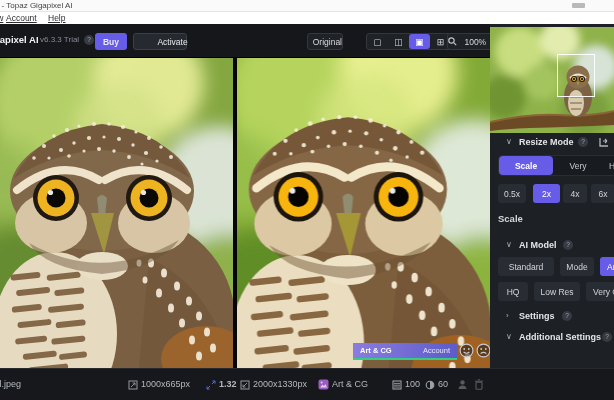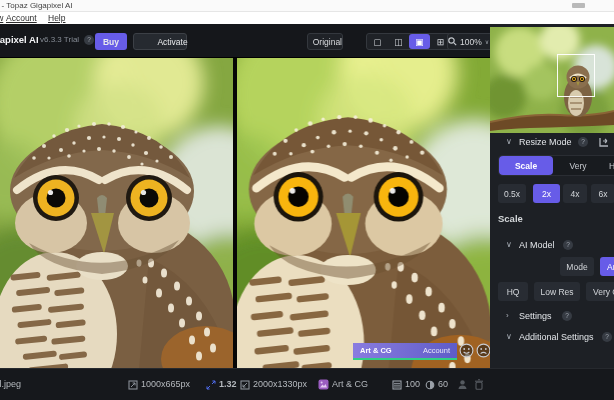--- a/index.html
+++ b/index.html
@@ -24,21 +24,21 @@
   .btn{position:absolute;display:flex;align-items:center;justify-content:center;border-radius:3px;
        font-size:8.5px;color:#e8eaec;box-sizing:border-box;cursor:default;}
   .btn-buy{left:95px;top:33px;width:32px;height:17px;background:#675ce8;font-weight:bold;}
   .btn-activate{left:133px;top:33px;width:54px;height:17px;background:#262a30;border:1px solid #3c4046;padding-left:25px;}
   .btn-original{left:307px;top:33px;width:36px;height:17px;background:#1f2227;border:1px solid #34383e;gap:4px;color:#d8dadd;}
   .viewgroup{position:absolute;left:366px;top:33px;width:86px;height:17px;background:#1f2227;border:1px solid #34383e;
              border-radius:3px;display:flex;box-sizing:border-box;}
   .viewgroup .vcell{flex:1;display:flex;align-items:center;justify-content:center;font-size:9px;color:#cfd3d8;border-radius:3px;}
   .viewgroup .vcell.sel{background:#675ce8;color:#fff;}
   .zoomctrl{position:absolute;left:447px;top:33px;width:52px;height:17px;background:#1f2227;border:1px solid #34383e;
-            border-radius:3px;display:flex;align-items:center;justify-content:flex-start;gap:3px;font-size:8.5px;color:#d8dadd;box-sizing:border-box;}
+            border-radius:3px;display:flex;align-items:center;justify-content:space-between;gap:3px;font-size:8.5px;color:#d8dadd;box-sizing:border-box;}
   .caret{font-size:6px;color:#9aa0a8;}
 
   
   .canvas{position:absolute;left:0;top:57px;width:490px;height:311px;background:#000;border-top:1px solid #000;}
   .panel{position:absolute;top:0;height:311px;overflow:hidden;}
   .panel svg{display:block;width:100%;height:100%;}
   .panel-left{left:0;width:233px;}
   .panel-left svg{filter:blur(0.7px) saturate(0.97);}
   .panel-right{left:237px;width:253px;}
   .panel-right svg{filter:contrast(1.04) saturate(1.06);}
@@ -51,21 +51,21 @@
   .overlay-bar .s{font-size:7.5px;color:rgba(255,255,255,0.85);}
   .smiley{position:absolute;top:343px;width:15px;height:15px;}
 
   
   .sidebar{position:absolute;left:490px;top:24px;width:124px;height:376px;background:#1d2025;}
   .navigator{position:absolute;left:0;top:3px;width:124px;height:106px;overflow:hidden;background:#10331a;}
   .navigator svg{display:block;width:100%;height:100%;}
   .viewrect{position:absolute;left:67px;top:27px;width:38px;height:43px;border:1.5px solid rgba(255,255,255,0.95);box-sizing:border-box;}
   .sec-head{position:absolute;left:0;width:124px;height:14px;}
   .sec-head .chev{position:absolute;left:16px;top:1px;font-size:8px;color:#aab0b8;}
-  .sec-head .t{position:absolute;left:29px;top:1px;font-size:9px;font-weight:normal;color:#e2e5e9;white-space:nowrap;}
+  .sec-head .t{position:absolute;left:29px;top:1px;font-size:9px;font-weight:bold;color:#e2e5e9;white-space:nowrap;}
   .sec-head .qbadge{position:absolute;top:1px;}
   .segmented{position:absolute;left:8px;top:131px;height:19px;display:flex;border:1px solid #2a2d33;border-radius:4px;background:#181b1f;}
   .seg{height:19px;display:flex;align-items:center;justify-content:center;font-size:8.5px;color:#c9ccd1;border-radius:4px;box-sizing:border-box;}
   .seg.sel{background:#675ce8;color:#fff;font-weight:bold;}
   .chipbtn{position:absolute;height:19px;display:flex;align-items:center;justify-content:center;background:#282c33;
            border-radius:3px;font-size:8.5px;color:#d3d6da;box-sizing:border-box;}
   .chipbtn.sel{background:#675ce8;color:#fff;}
   .chipbtn.lpad{justify-content:flex-start;padding-left:7px;}
   .lbl-scale{position:absolute;left:8px;top:189px;font-size:9.5px;font-weight:bold;color:#d4d7da;}
   .btn-save{position:absolute;left:22px;top:348px;width:130px;height:24px;background:#675ce8;border-radius:4px;
@@ -329,20 +329,21 @@
     <div class="chipbtn" style="left:101px;top:160px;width:24px">6x</div>
 
     <div class="lbl-scale">Scale</div>
 
     <div class="sec-head" style="top:215px">
       <span class="chev">∨</span>
       <span class="t">AI Model</span>
       <span class="qbadge" style="left:73px">?</span>
     </div>
 
+    <div class="chipbtn" style="left:8px;top:233px;width:56px">Standard</div>
     <div class="chipbtn" style="left:70px;top:233px;width:34px">Mode</div>
     <div class="chipbtn sel lpad" style="left:110px;top:233px;width:58px">Art &amp; CG</div>
     <div class="chipbtn" style="left:8px;top:258px;width:30px">HQ</div>
     <div class="chipbtn" style="left:44px;top:258px;width:46px">Low Res</div>
     <div class="chipbtn lpad" style="left:96px;top:258px;width:96px">Very Compressed</div>
 
     <div class="sec-head" style="top:286px">
       <span class="chev">›</span>
       <span class="t">Settings</span>
       <span class="qbadge" style="left:72px">?</span>

